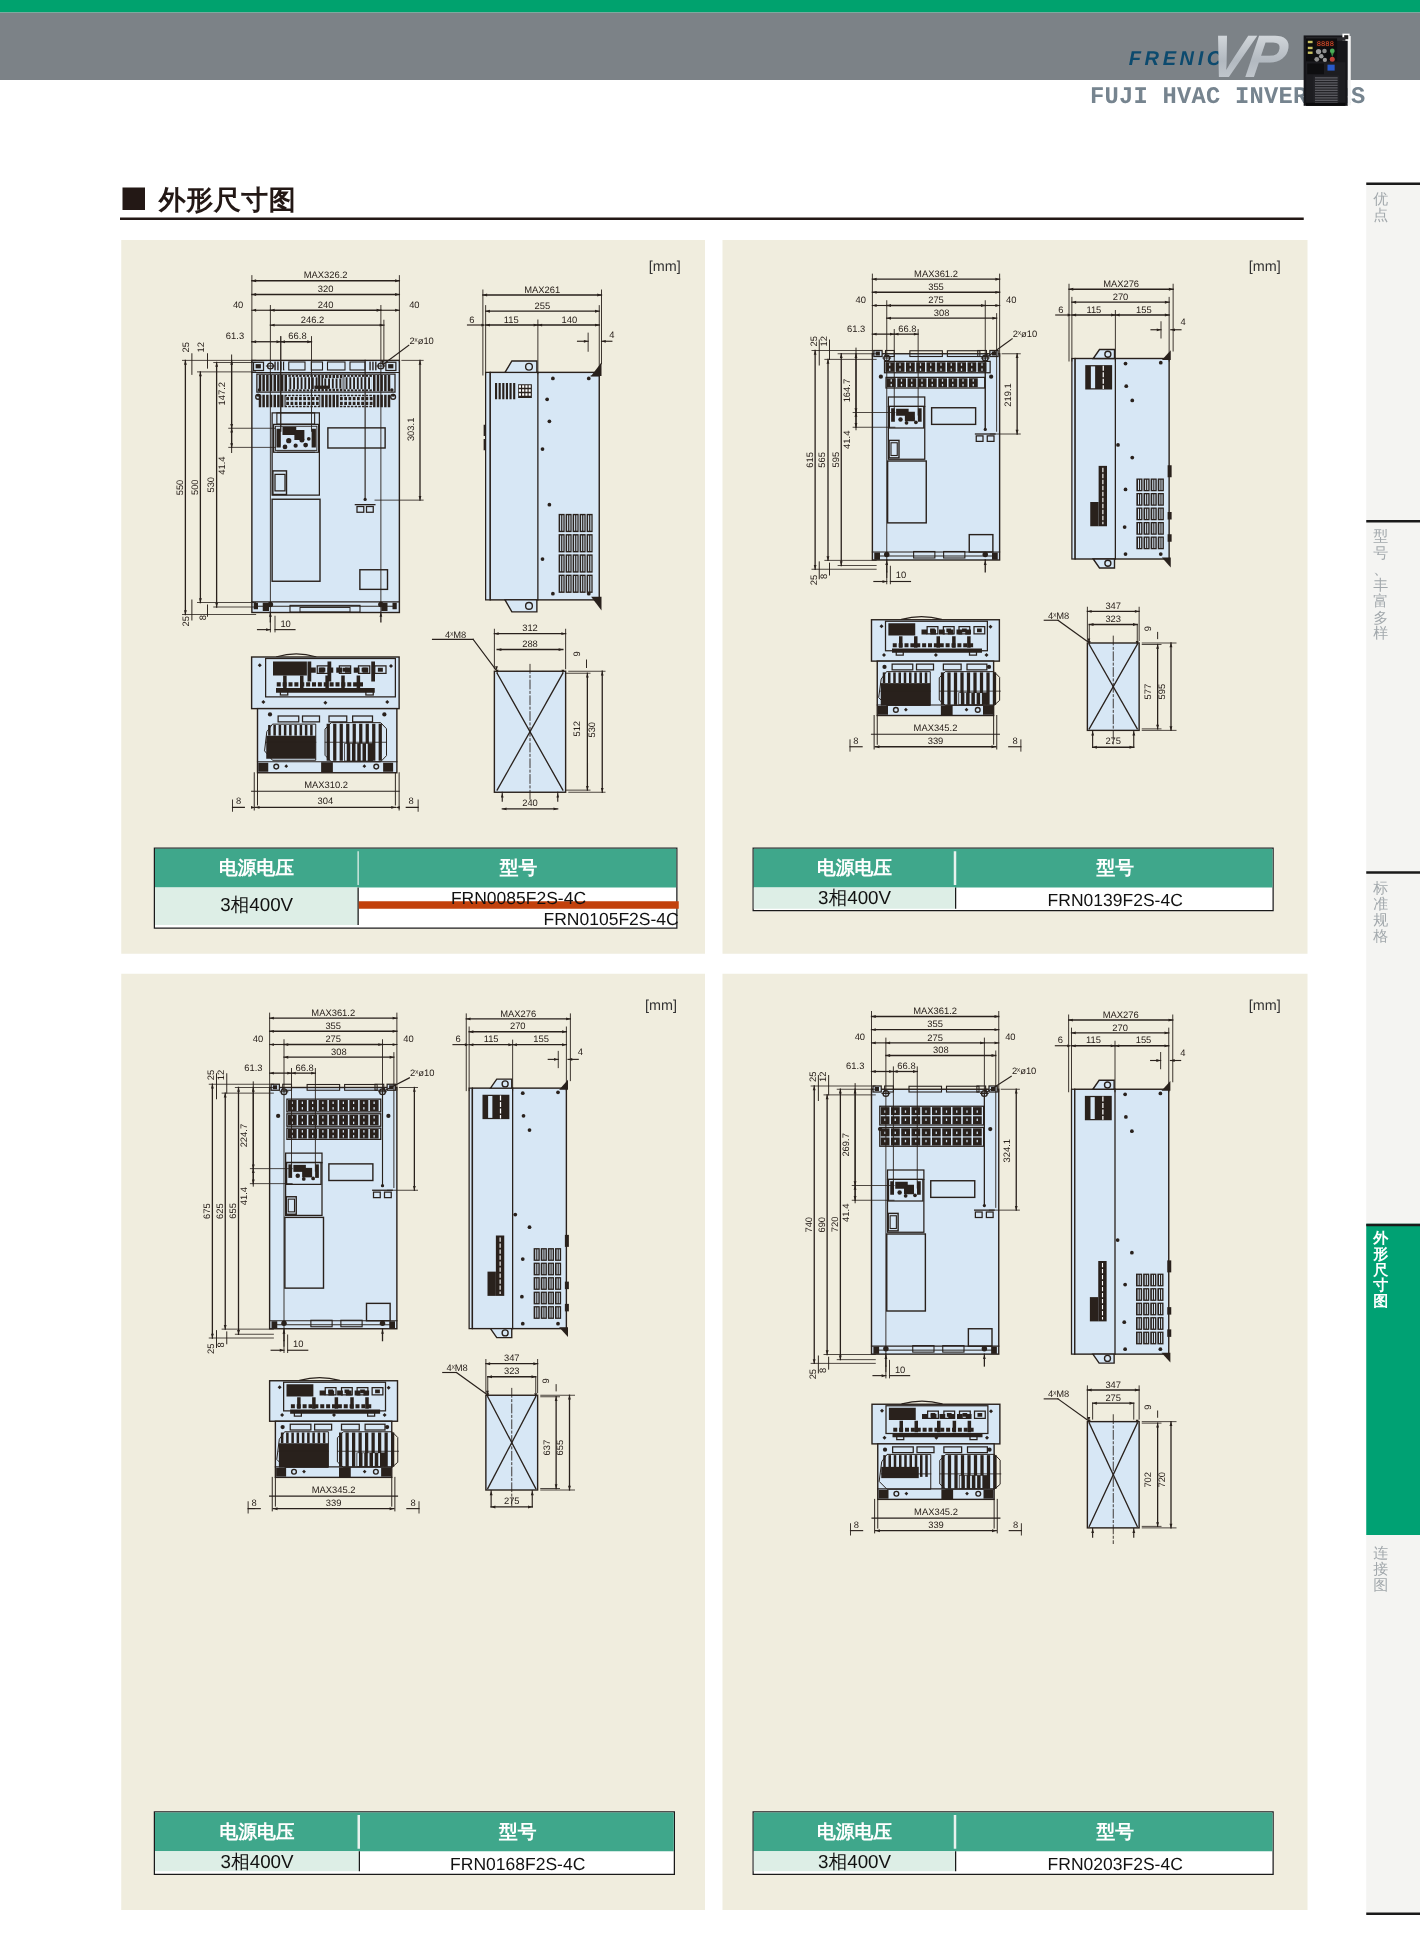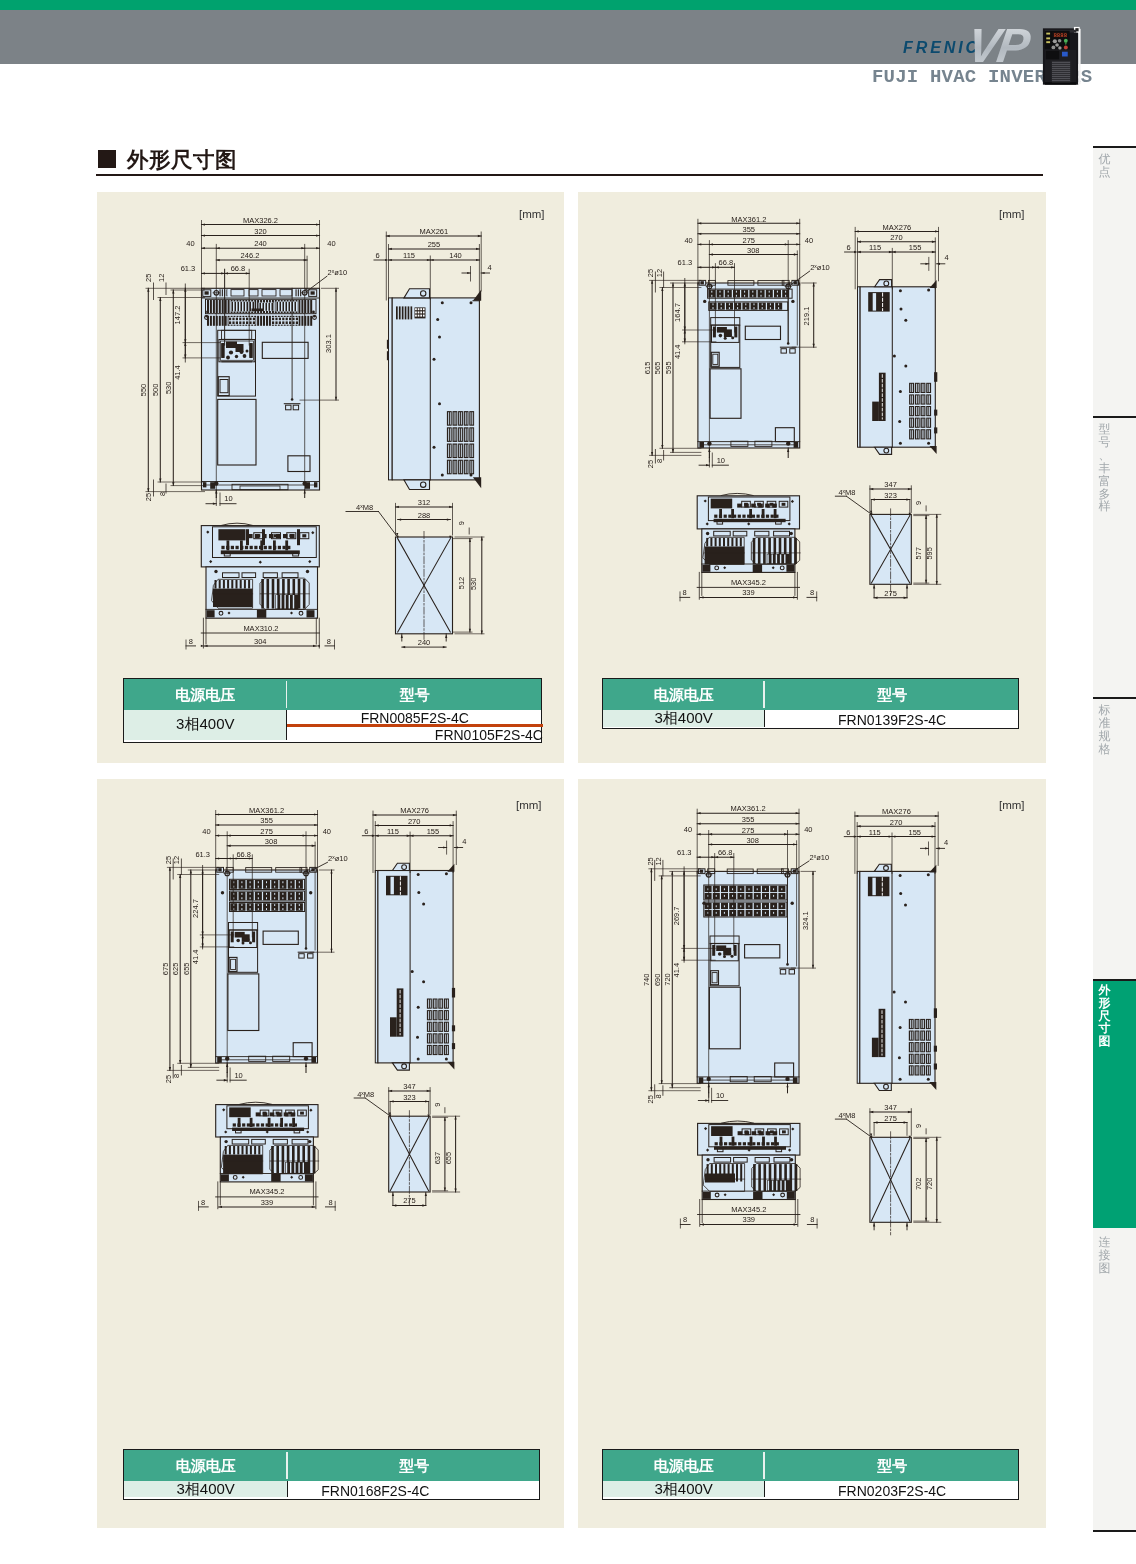--- a/index.html
+++ b/index.html
@@ -2357,21 +2357,21 @@
 <div style="position:absolute;left:0;top:0;width:100%;height:31px;background:#3fa78b;"></div>
 
 <div style="position:absolute;left:0;top:0;width:162.60000000000002px;height:31px;line-height:31px;text-align:center;color:#fff;font-weight:bold;font-size:15px;">电源电压</div>
 
 <div style="position:absolute;left:162.60000000000002px;top:0;width:256.4px;height:31px;line-height:31px;text-align:center;color:#fff;font-weight:bold;font-size:15px;">型号</div>
 <div style="position:absolute;left:161.60000000000002px;top:2px;width:1.4px;height:27px;background:#e8f2ee;"></div>
 
 <div style="position:absolute;left:0;top:31px;width:162.60000000000002px;height:30.8px;background:#ddeee6;text-align:center;font-size:15px;color:#111;display:flex;align-items:center;justify-content:center;">3相400V</div>
 <div style="position:absolute;left:161.90000000000003px;top:31px;width:1.4px;height:30.8px;background:#1a1a1a;"></div>
 
-<div style="position:absolute;left:162.60000000000002px;top:31px;width:256.4px;height:17px;line-height:17px;text-align:center;font-size:14px;color:#111;border-bottom:3px solid #c2410c;box-sizing:border-box;">FRN0085F2S-4C</div>
+<div style="position:absolute;left:162.60000000000002px;top:31px;width:256.4px;height:17px;line-height:17px;text-align:center;font-size:14px;color:#111;border-bottom:6px solid #c2410c;box-sizing:border-box;">FRN0085F2S-4C</div>
 
 <div style="position:absolute;left:162.60000000000002px;top:48px;width:256.4px;height:17px;line-height:17px;text-align:right;font-size:14px;color:#111;box-sizing:border-box;">FRN0105F2S-4C</div>
 </div>
 
 <div style="position:absolute;left:602px;top:677.8px;width:417px;height:51px;border:1.6px solid #1a1a1a;background:#fff;box-sizing:border-box;">
 <div style="position:absolute;left:0;top:0;width:100%;height:31px;background:#3fa78b;"></div>
 
 <div style="position:absolute;left:0;top:0;width:161.29999999999995px;height:31px;line-height:31px;text-align:center;color:#fff;font-weight:bold;font-size:15px;">电源电压</div>
 
 <div style="position:absolute;left:161.29999999999995px;top:0;width:255.70000000000005px;height:31px;line-height:31px;text-align:center;color:#fff;font-weight:bold;font-size:15px;">型号</div>
@@ -2387,21 +2387,21 @@
 <div style="position:absolute;left:0;top:0;width:100%;height:31px;background:#3fa78b;"></div>
 
 <div style="position:absolute;left:0;top:0;width:163.3px;height:31px;line-height:31px;text-align:center;color:#fff;font-weight:bold;font-size:15px;">电源电压</div>
 
 <div style="position:absolute;left:163.3px;top:0;width:253.7px;height:31px;line-height:31px;text-align:center;color:#fff;font-weight:bold;font-size:15px;">型号</div>
 <div style="position:absolute;left:162.3px;top:2px;width:1.4px;height:27px;background:#e8f2ee;"></div>
 
 <div style="position:absolute;left:0;top:31px;width:163.3px;height:16.8px;background:#ddeee6;text-align:center;font-size:15px;color:#111;display:flex;align-items:center;justify-content:center;">3相400V</div>
 <div style="position:absolute;left:162.60000000000002px;top:31px;width:1.4px;height:16.8px;background:#1a1a1a;"></div>
 
-<div style="position:absolute;left:163.3px;top:31px;width:253.7px;height:20px;line-height:20px;font-size:14px;color:#111;box-sizing:border-box;margin-left:34px;">FRN0168F2S-4C</div>
+<div style="position:absolute;left:163.3px;top:31px;width:253.7px;height:20px;line-height:20px;text-align:center;font-size:14px;color:#111;box-sizing:border-box;">FRN0168F2S-4C</div>
 </div>
 
 <div style="position:absolute;left:602px;top:1448.7px;width:417px;height:51px;border:1.6px solid #1a1a1a;background:#fff;box-sizing:border-box;">
 <div style="position:absolute;left:0;top:0;width:100%;height:31px;background:#3fa78b;"></div>
 
 <div style="position:absolute;left:0;top:0;width:161.29999999999995px;height:31px;line-height:31px;text-align:center;color:#fff;font-weight:bold;font-size:15px;">电源电压</div>
 
 <div style="position:absolute;left:161.29999999999995px;top:0;width:255.70000000000005px;height:31px;line-height:31px;text-align:center;color:#fff;font-weight:bold;font-size:15px;">型号</div>
 <div style="position:absolute;left:160.29999999999995px;top:2px;width:1.4px;height:27px;background:#e8f2ee;"></div>
 

